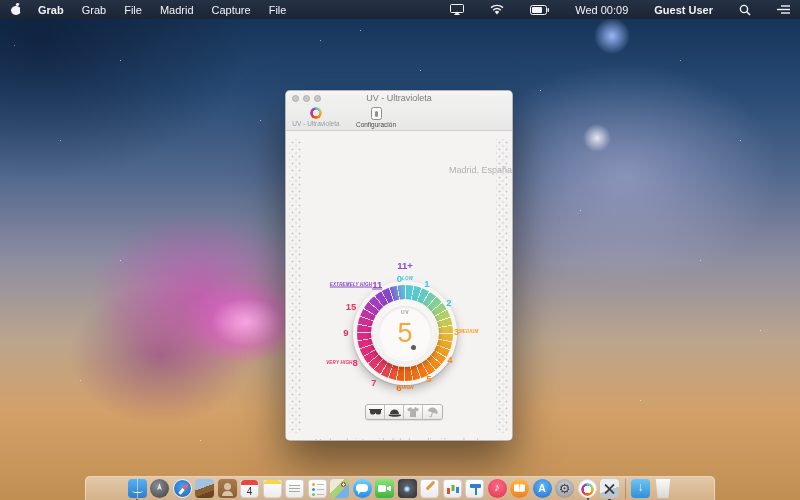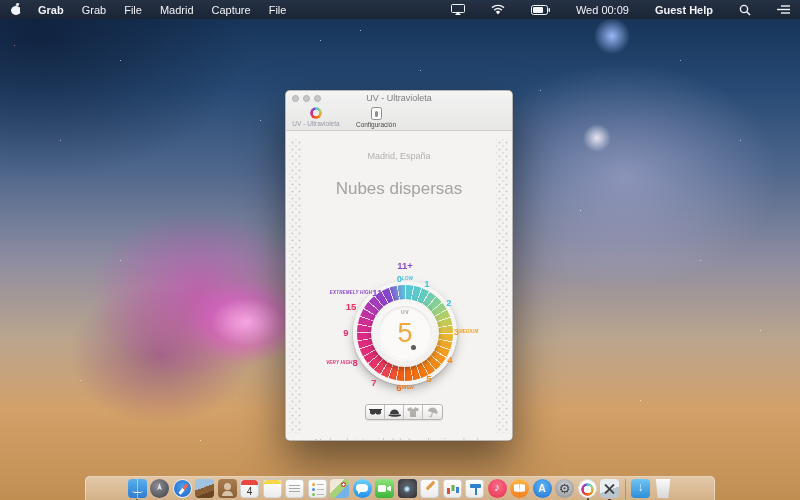--- a/index.html
+++ b/index.html
@@ -63,21 +63,21 @@
     mask:radial-gradient(circle 3.5px, transparent 97%, #000); }
   .cfg-ico { width:11px; height:13px; border:1px solid #8f8f8f; border-radius:2.5px; background:#fbfbfb; position:relative; }
   .cfg-ico::after { content:""; position:absolute; left:3px; top:2.5px; width:3px; height:6px; border-radius:2px; background:#8f8f8f; }
 
   
   .content { position:relative; height:310px; background:#f4f3f1; }
   .dots { position:absolute; top:8px; bottom:8px; width:13px; opacity:.9;
     background-image:radial-gradient(#c7c5c1 .9px, transparent 1.1px), radial-gradient(#d3d1cd .9px, transparent 1.1px);
     background-size:7px 7px, 7px 7px; background-position:0 0, 3.5px 3.5px; }
   .dots.left { left:3px; } .dots.right { right:3px; }
-  .location { position:absolute; top:20px; width:100%; text-align:center; font-size:9px; color:#b3b1ae; }
+  .location { position:absolute; top:34px; width:100%; text-align:right; font-size:9px; color:#b3b1ae; }
   .condition { position:absolute; top:48px; width:100%; text-align:center; font-size:17px; font-weight:300; color:#a5a3a0; }
 
   
   .gauge { position:absolute; left:34px; top:117px; width:170px; height:170px; }
   .g-base { position:absolute; left:33px; top:33px; width:104px; height:104px; border-radius:50%;
     background:radial-gradient(#ffffff, #f2f1ef); box-shadow:0 5px 10px rgba(0,0,0,.25), 0 1px 2px rgba(0,0,0,.15); }
   .g-ring { position:absolute; left:37px; top:37px; width:96px; height:96px; border-radius:50%;
     background:
       repeating-conic-gradient(rgba(255,255,255,.8) 0deg 1.2deg, rgba(255,255,255,0) 1.2deg 10deg),
       conic-gradient(#55c6db 0deg, #5fcbc2 25deg, #8ecf8d 50deg, #b9cf5e 70deg, #e5ba38 90deg,
@@ -90,21 +90,21 @@
   .g-uv { position:absolute; top:3px; width:100%; text-align:center; font-size:5px; font-weight:bold; color:#9a9895; letter-spacing:.5px; }
   .g-value { position:absolute; top:12px; width:100%; text-align:center; font-size:27px; font-weight:300; color:#f2a93c; }
   .g-dot { position:absolute; left:33px; top:39px; width:5px; height:5px; border-radius:50%; background:#5d5d5d; }
   .glab { position:absolute; transform:translate(-50%,-50%); font-weight:bold; font-size:9.5px; white-space:nowrap; display:flex; align-items:center;justify-content:center; }
   .glab .word { font-size:4.5px; letter-spacing:.2px; }
   .c-purple { color:#8a49cf; } .c-cyan { color:#3fc3de; } .c-amber { color:#f2a21f; }
   .c-orange { color:#f28a18; } .c-dorange { color:#ee7012; } .c-pink { color:#e8386e; }
   .c-magenta { color:#e52d72; } .c-red { color:#ef3059; }
   .p-0{left:85px;top:17px;} .p-1{left:85px;top:30px;} .p-2{left:107px;top:35px;} .p-3{left:129px;top:54px;}
   .p-4{left:146px;top:83px;} .p-5{left:130px;top:111px;} .p-6{left:109px;top:130px;} .p-7{left:85px;top:139px;}
-  .p-8{left:54px;top:134px;} .p-9{left:22px;top:114px;} .p-10{left:26px;top:84px;} .p-11{left:31px;top:58px;} .p-12{left:36px;top:44px;}
+  .p-8{left:54px;top:134px;} .p-9{left:22px;top:114px;} .p-10{left:26px;top:84px;} .p-11{left:31px;top:58px;} .p-12{left:36px;top:36px;text-decoration:underline;}
 
   
   .protect { position:absolute; left:79px; top:273px; display:flex; border:1px solid #b5b3b0; border-radius:3px; overflow:hidden;
     background:linear-gradient(#fdfdfd,#e9e8e6); box-shadow:0 1px 1px rgba(0,0,0,.08); }
   .protect .seg { width:19px; height:14px; display:flex; align-items:center; justify-content:center; border-right:1px solid #c3c1be; }
   .protect .seg:last-child { border-right:none; }
   .seg svg { display:block; }
   .seg.on  svg path, .seg.on  svg rect, .seg.on  svg circle { fill:#3c3c3c; }
   .seg.off svg path, .seg.off svg rect, .seg.off svg circle { fill:#b2b0ad; }
 
@@ -206,21 +206,21 @@
         </svg>
       </span>
     <span>
         <svg width="19" height="10" viewBox="0 0 19 10">
           <rect x="0.5" y="0.5" width="16" height="9" rx="2" fill="none" stroke="#f2f4f8"></rect>
           <rect x="2" y="2" width="10" height="6" rx="1" fill="#f2f4f8"></rect>
           <rect x="17.5" y="3" width="1.5" height="4" rx="0.7" fill="#f2f4f8"></rect>
         </svg>
       </span>
     <span class="clock">Wed 00:09</span>
-    <span class="user">Guest Help</span>
+    <span class="user">Guest User</span>
     <span>
         <svg width="12" height="12" viewBox="0 0 12 12">
           <circle cx="5" cy="5" r="3.6" fill="none" stroke="#f2f4f8" stroke-width="1.4"></circle>
           <line x1="7.8" y1="7.8" x2="11" y2="11" stroke="#f2f4f8" stroke-width="1.6"></line>
         </svg>
       </span>
     <span>
         <svg width="13" height="11" viewBox="0 0 13 11">
           <line x1="4" y1="2" x2="13" y2="2" stroke="#f2f4f8" stroke-width="1.4"></line>
           <line x1="0" y1="5.5" x2="13" y2="5.5" stroke="#f2f4f8" stroke-width="1.4"></line>
@@ -249,21 +249,20 @@
       <span class="cfg-ico"></span>
       <span class="tlabel">Configuración</span>
     </div>
   </div>
 
   <div class="content">
     <div class="dots left"></div>
     <div class="dots right"></div>
 
     <div class="location">Madrid, España</div>
-    <div class="condition">Nubes dispersas</div>
 
     <div class="gauge">
       <div class="g-base"></div>
       <div class="g-ring"></div>
       <div class="g-knob">
         <div class="g-inner">
           <div class="g-uv">UV</div>
           <div class="g-value">5</div>
           <div class="g-dot"></div>
         </div>

